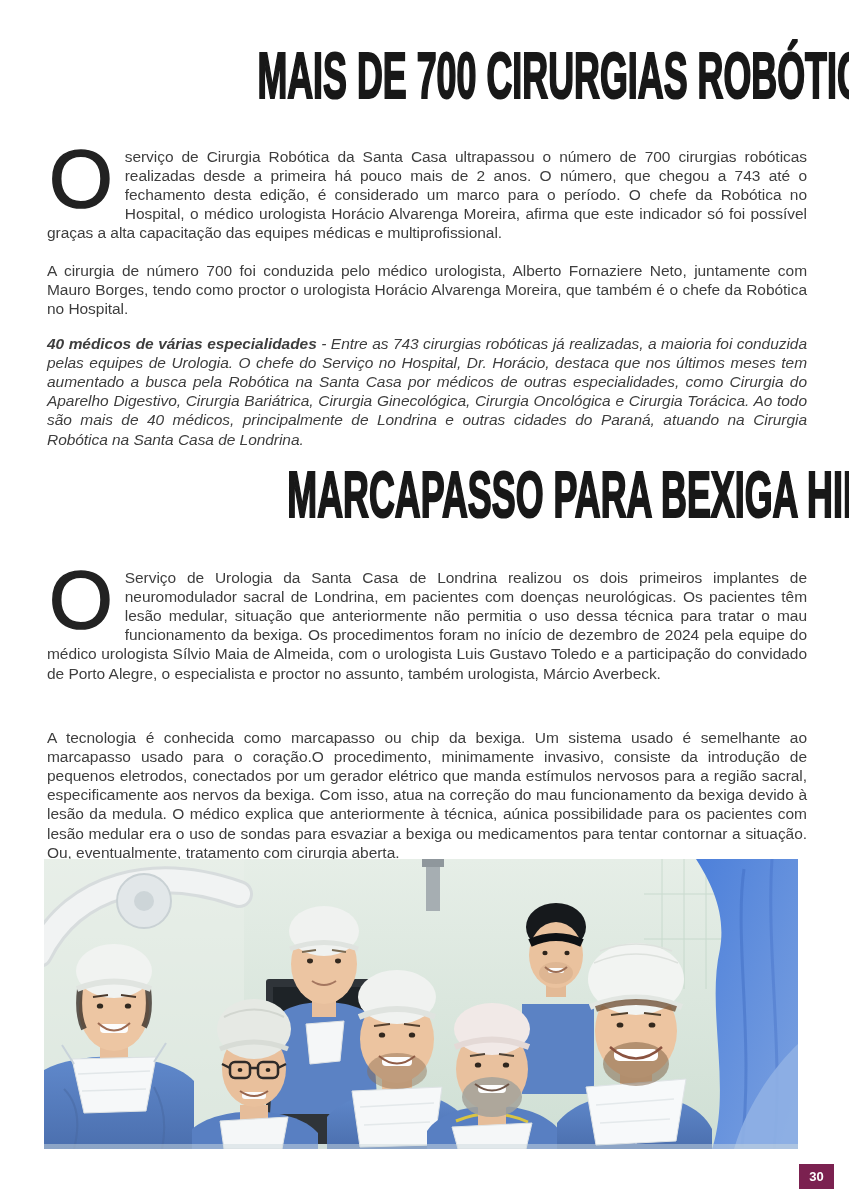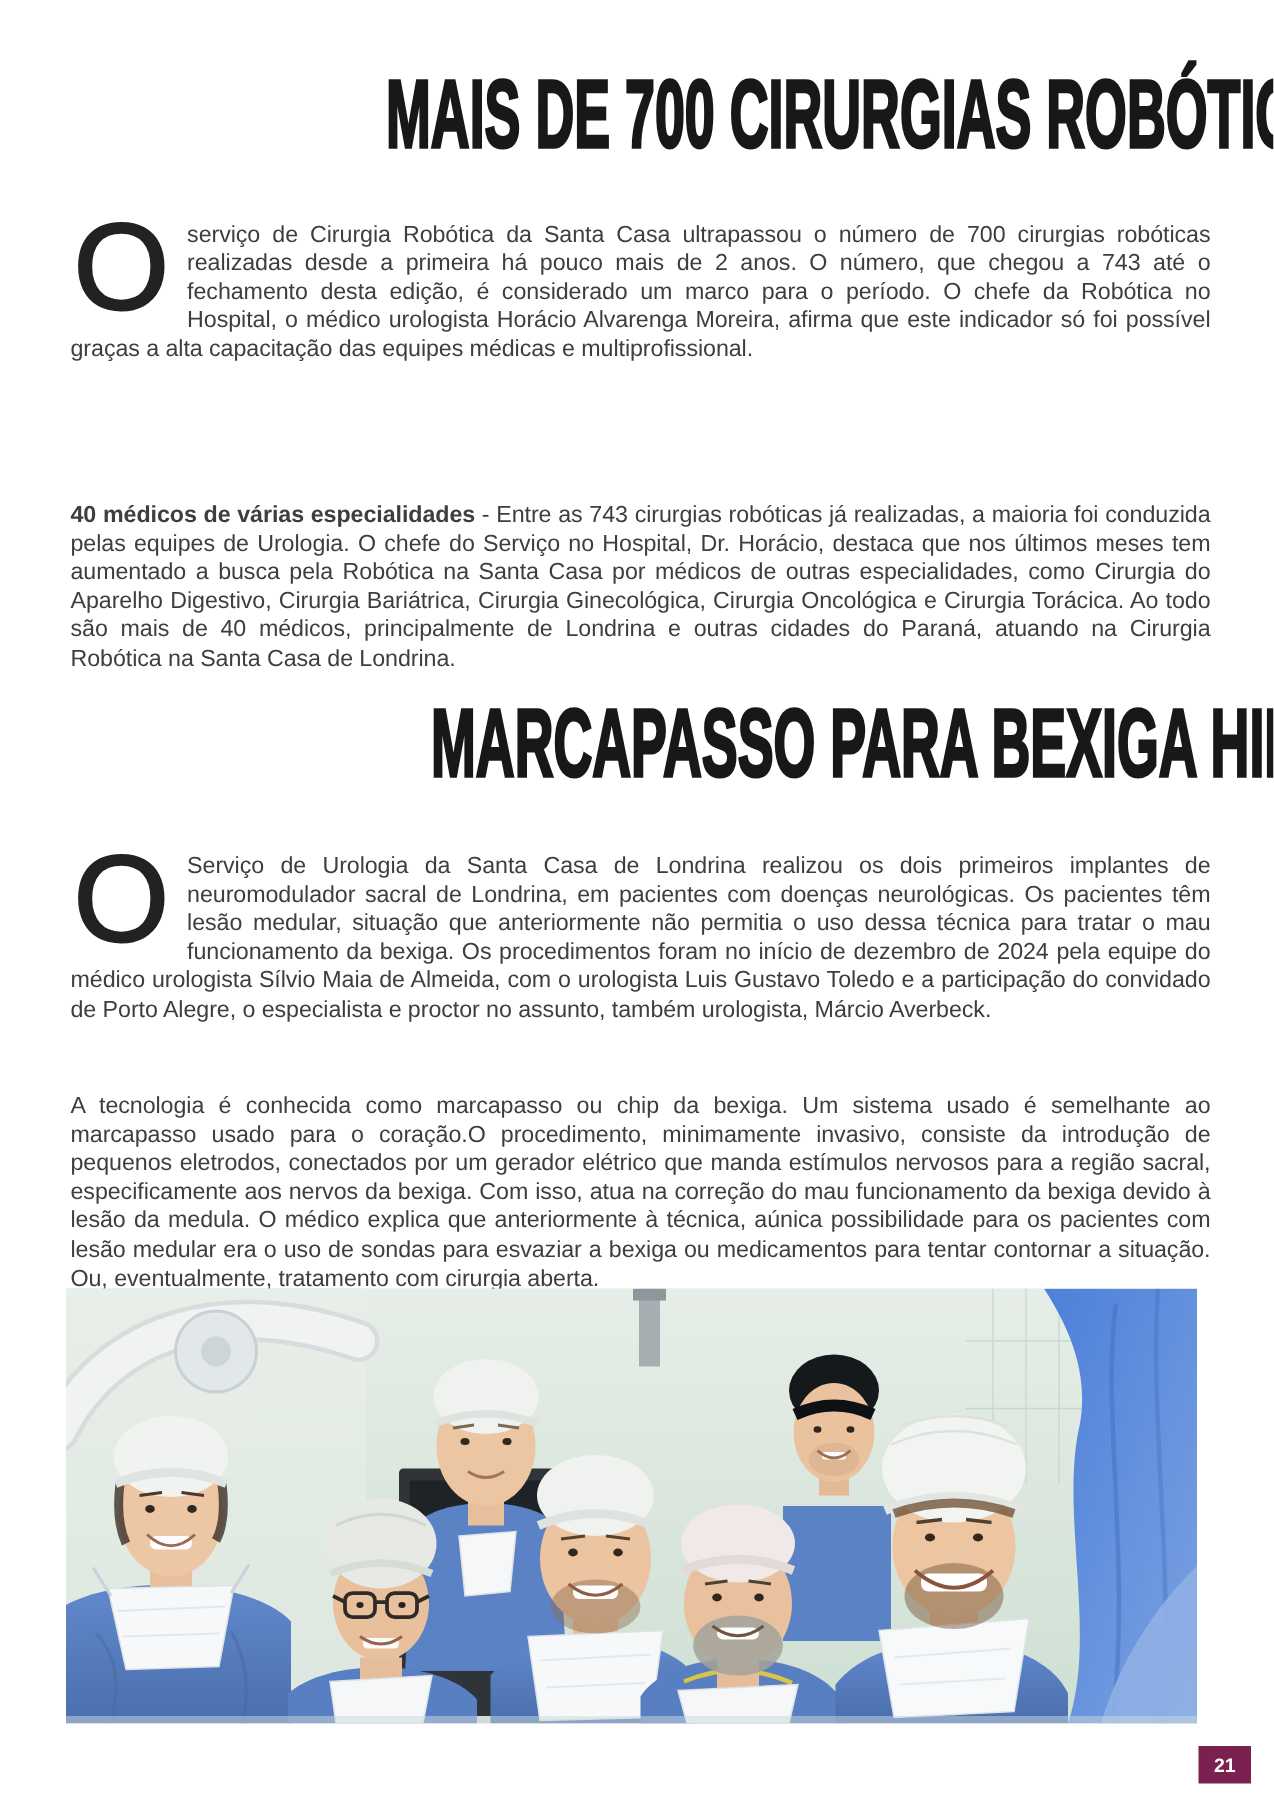--- a/index.html
+++ b/index.html
@@ -21,21 +21,21 @@
   #headline-2{top:466px;}
 
   
   .body-par{
     position:absolute;left:47px;width:760px;
     font-size:15.5px;line-height:19.2px;color:#3e3e3e;
     text-align:justify;letter-spacing:-0.05px;
   }
   #par-1{top:131px;}
   #par-2{top:245px;}
-  #par-3{top:318px;}
+  #par-3{top:318px;font-style:italic;}
   #par-4{top:552px;}
   #par-5{top:712px;}
   .bold-lead{font-weight:700;}
 
   .drop-cap{
     float:left;
     font-size:82px;line-height:60px;height:56px;
     margin:2px 12px 0 2px;
     color:#222222;font-weight:400;
     -webkit-text-stroke:1.6px #222222;
@@ -61,20 +61,21 @@
 <div class="page">
 
   <div class="headline" id="headline-1">
     <span class="hl-inner">MAIS DE 700 CIRURGIAS ROBÓTICAS</span>
   </div>
 
   <p class="body-par" id="par-1">
     <span class="drop-cap">O</span><span>serviço de Cirurgia Robótica da Santa Casa ultrapassou o número de 700 cirurgias robóticas realizadas desde a primeira há pouco mais de 2 anos. O número, que chegou a 743 até o fechamento desta edição, é considerado um marco para o período. O chefe da Robótica no Hospital, o médico urologista Horácio Alvarenga Moreira, afirma que este indicador só foi possível graças a alta capacitação das equipes médicas e multiprofissional.</span>
   </p>
 
+  <p class="body-par" id="par-2">A cirurgia de número 700 foi conduzida pelo médico urologista, Alberto Fornaziere Neto, juntamente com Mauro Borges, tendo como proctor o urologista Horácio Alvarenga Moreira, que também é o chefe da Robótica no Hospital.</p>
 
   <p class="body-par" id="par-3">
     <span class="bold-lead">40 médicos de várias especialidades</span><span> - Entre as 743 cirurgias robóticas já realizadas, a maioria foi conduzida pelas equipes de Urologia. O chefe do Serviço no Hospital, Dr. Horácio, destaca que nos últimos meses tem aumentado a busca pela Robótica na Santa Casa por médicos de outras especialidades, como Cirurgia do Aparelho Digestivo, Cirurgia Bariátrica, Cirurgia Ginecológica, Cirurgia Oncológica e Cirurgia Torácica. Ao todo são mais de 40 médicos, principalmente de Londrina e outras cidades do Paraná, atuando na Cirurgia Robótica na Santa Casa de Londrina.</span>
   </p>
 
   <div class="headline" id="headline-2">
     <span class="hl-inner">MARCAPASSO PARA BEXIGA HIPERATIVA</span>
   </div>
 
   <p class="body-par" id="par-4">
@@ -237,15 +238,15 @@
         <ellipse cx="608" cy="166" rx="3.4" ry="2.6" fill="#33281d"></ellipse>
         <path d="M 567 156 L 584 154 M 600 154 L 617 156" stroke="#51402d" stroke-width="2.2"></path>
         <rect x="570" y="190" width="44" height="12" rx="5" fill="#ffffff"></rect>
         <path d="M 566 188 Q 592 211 618 188" stroke="#8a5340" stroke-width="2.5" fill="none"></path>
       </g>
 
       <rect x="0" y="285" width="754" height="5" fill="#cdd9de" opacity="0.5"></rect>
     </svg>
   </div>
 
-  <div class="page-number">21</div>
+  <div class="page-number">30</div>
 
 </div>
 
 </body></html>

